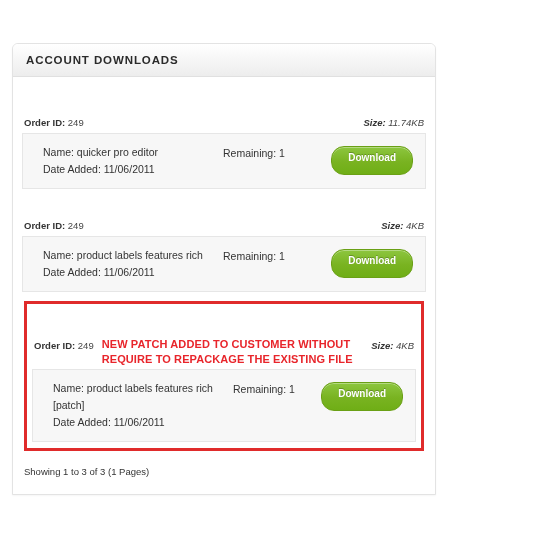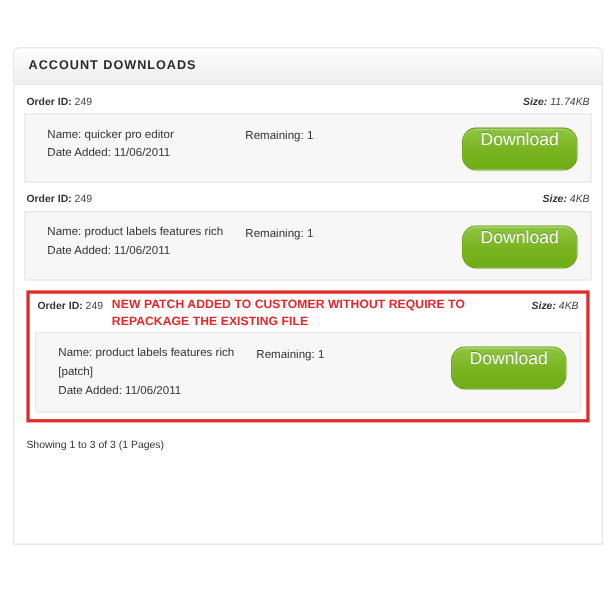--- a/index.html
+++ b/index.html
@@ -20,21 +20,21 @@
     width: 550px;
     height: 550px;
     background: #ffffff;
   }
 
   
   .panel {
     position: absolute;
     left: 12px;
     top: 43px;
-    width: 536px;
+    width: 424px;
     height: 452px;
     background: #ffffff;
     border: 1px solid #e3e3e3;
     border-radius: 6px 6px 0 0;
     box-sizing: border-box;
     box-shadow: 0 1px 2px rgba(0,0,0,0.04);
     overflow: hidden;
   }
 
   .panel-header {
@@ -67,20 +67,21 @@
 
   .dl-meta {
     display: flex;
     justify-content: space-between;
     align-items: flex-start;
     font-size: 9.5px;
     font-weight: bold;
     color: #333333;
     padding: 1px 2px 4px 2px;
     line-height: 12px;
+    margin-top: 30px;
   }
   .meta-left { white-space: nowrap; }
   .meta-right { white-space: nowrap; font-style: italic; }
   .meta-val { font-weight: normal; color: #444; }
 
   .dl-box {
     background: #f7f7f7;
     border: 1px solid #e6e6e6;
     box-sizing: border-box;
     padding: 10px 12px 10px 20px;
@@ -105,25 +106,25 @@
   .col-btn {
     flex: 0 0 auto;
     display: flex;
     align-items: center;
     padding-top: 2px;
   }
 
   
   .btn-green {
     display: inline-block;
-    font-size: 16px;
+    font-size: 10px;
     color: #ffffff;
-    font-weight: normal;
+    font-weight: bold;
     text-shadow: 0 -1px 0 rgba(0,0,0,0.25);
-    padding: 5px 16px 20px 16px;
+    padding: 5px 16px 10px 16px;
     border-radius: 13px;
     border: 1px solid #6aa015;
     background: linear-gradient(to bottom, #8dc63f 0%, #79b321 55%, #6fae16 100%);
     box-shadow: inset 0 1px 0 rgba(255,255,255,0.35);
     cursor: pointer;
     line-height: 12px;
     white-space: nowrap;
   }
 
   

